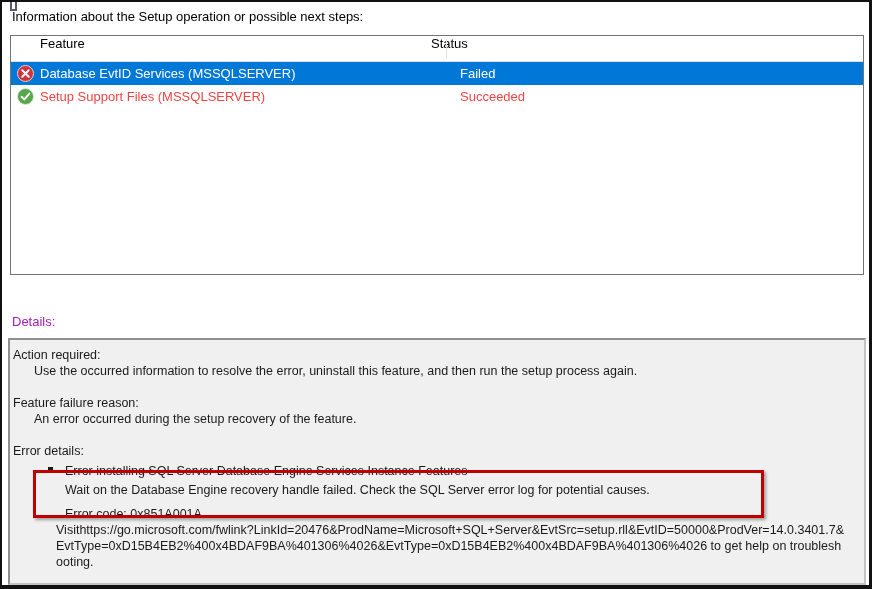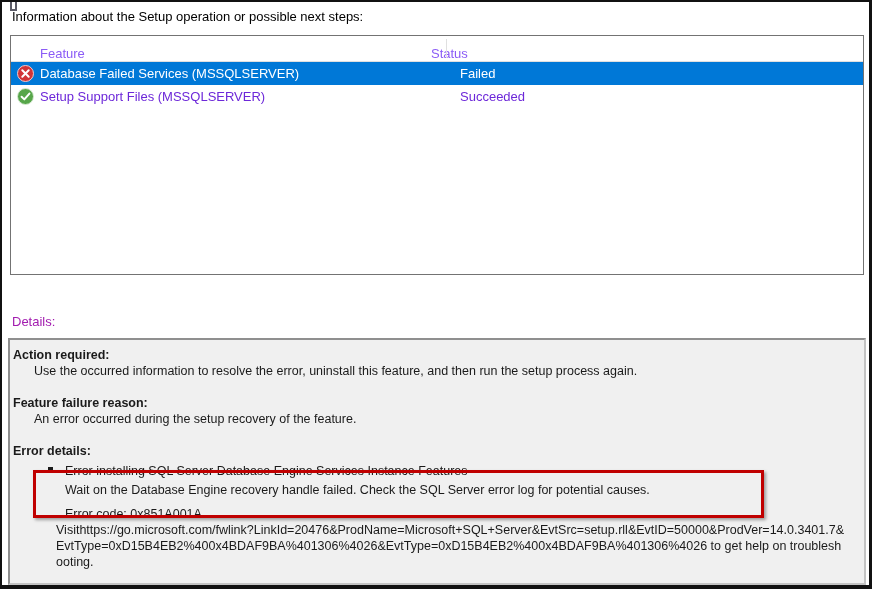--- a/index.html
+++ b/index.html
@@ -25,35 +25,35 @@
   .feature-list {
     position: absolute; left: 8px; top: 33px;
     width: 854px; height: 240px;
     background: #ffffff;
     border: 1px solid #737373;
     overflow: hidden;
   }
   .fl-header {
     position: relative;
     height: 26px;
-    display: flex; align-items: flex-end;
+    display: flex; align-items: flex-start;
     border-bottom: 1px solid #e0e0e0;
     background: #ffffff;
-    font-size: 13px; color: #8b5cf6;
+    font-size: 13px; color: #000000;
   }
   .fl-header .col-feature { padding-left: 29px; width: 406px; }
   .fl-header .col-status  { padding-left: 14px; }
   .fl-header .col-sep {
     position: absolute; left: 435px; top: 3px; bottom: 3px;
     width: 1px; background: #e0e0e0;
   }
   .fl-row {
     height: 23px;
     display: flex; align-items: center;
-    font-size: 13px; color: #6d28d9;
+    font-size: 13px; color: #ef4444;
     background: #ffffff;
   }
   .fl-row.selected { background: #0078d7; color: #ffffff; }
   .cell-icon {
     width: 29px; display: flex; justify-content: center; align-items: center;
     flex: 0 0 29px;
   }
   .cell-feature { width: 406px; flex: 0 0 406px; }
   .cell-status  { padding-left: 14px; }
   .status-icon { width: 17px; height: 17px; display: block; }
@@ -64,21 +64,21 @@
   }
   .details-box {
     position: absolute; left: 6px; top: 336px;
     width: 858px; height: 247px;
     background: #f0f0f0;
     border: 2px solid;
     border-color: #8f8f8f #c3c3c3 #c3c3c3 #8f8f8f;
     font-size: 12.5px; color: #1a1a1a;
     overflow: hidden;
   }
-  .d-heading { font-weight: bold; margin: 0 0 0 3px; line-height: 16px; }
+  .d-heading { font-weight: normal; margin: 0 0 0 3px; line-height: 16px; }
   .d-body    { margin-left: 24px; line-height: 16px; }
   .d-gap     { height: 16px; }
   .details-inner { padding-top: 7px; }
   .error-bullet-block {
     margin-left: 38px; margin-top: 3px;
     display: flex;
   }
   .bullet-icon {
     width: 5px; height: 5px; background: #1a1a1a;
     margin: 5px 12px 0 0; flex: 0 0 5px;
@@ -119,21 +119,21 @@
       <div class="col-status">Status</div>
     </div>
 
     <div class="fl-row selected">
       <div class="cell-icon">
         <svg class="status-icon" viewBox="0 0 17 17">
           <circle cx="8.5" cy="8.5" r="8" fill="#d13438" stroke="#f3c9c9" stroke-width="1"></circle>
           <path d="M5.3 5.3 L11.7 11.7 M11.7 5.3 L5.3 11.7" stroke="#ffffff" stroke-width="2" stroke-linecap="round"></path>
         </svg>
       </div>
-      <div class="cell-feature">Database Failed Services (MSSQLSERVER)</div>
+      <div class="cell-feature">Database EvtID Services (MSSQLSERVER)</div>
       <div class="cell-status">Failed</div>
     </div>
 
     <div class="fl-row">
       <div class="cell-icon">
         <svg class="status-icon" viewBox="0 0 17 17">
           <circle cx="8.5" cy="8.5" r="8" fill="#57a64a" stroke="#d9ead5" stroke-width="1"></circle>
           <path d="M4.6 8.8 L7.3 11.4 L12.4 5.6" fill="none" stroke="#ffffff" stroke-width="2" stroke-linecap="round" stroke-linejoin="round"></path>
         </svg>
       </div>

